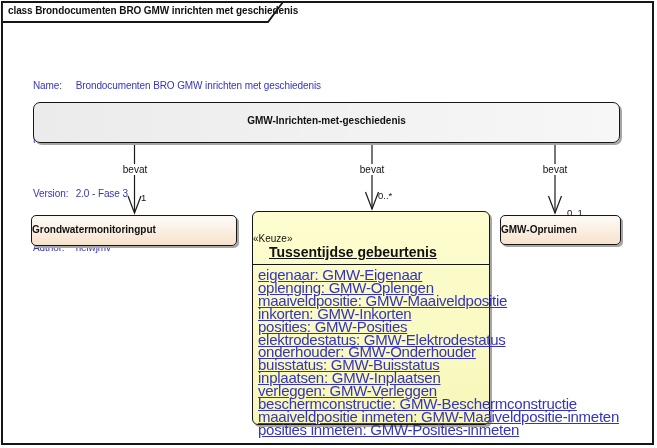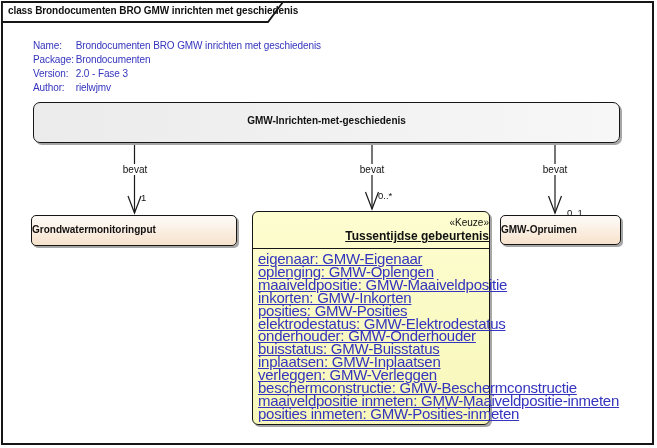--- a/index.html
+++ b/index.html
@@ -9,21 +9,21 @@
   .overlay { position:absolute; left:0; top:0; width:657px; height:448px; }
 
   .tab-title {
     position:absolute; left:8px; top:5px; width:270px;
     font-size:10px; font-weight:bold; color:#111; letter-spacing:-0.1px; white-space:nowrap;
   }
 
   .meta { position:absolute; left:33px; top:39px; font-size:10px; line-height:14px;
           color:#3434be; letter-spacing:-0.1px; }
   .meta-row { white-space:nowrap; }
-  .meta-label { display:inline-block; width:40px; }
+  .meta-label { display:inline-block; width:40px;margin-top:40px; }
 
   .uml-box {
     position:absolute; border:1.4px solid #161616;
     box-shadow:2px 2px 0 #a6a6a6;
   }
   .main-class {
     left:33px; top:102px; width:587px; height:41px; border-radius:7px;
     background:linear-gradient(to right,#ebebeb,#f7f7f7);
     text-align:center; line-height:35px; font-size:10px; font-weight:bold; color:#111;
   }
@@ -32,25 +32,25 @@
     background:linear-gradient(to bottom,#fdf8f3 15%,#f7e2cb);
     text-align:left; line-height:27px; font-size:10px; font-weight:bold; color:#111;
   }
   .left-class  { left:31px;  top:215px; width:206px; height:31px; }
   .right-class { left:500px; top:215px; width:121px; height:30px; }
 
   .choice-box {
     left:252px; top:211px; width:238px; height:214px; border-radius:6px;
     background:linear-gradient(to bottom,#fdfdd0,#f7f7ba);
   }
-  .choice-header { text-align:right; padding-top:4px; padding-bottom:4px;
-                   border-bottom:1.2px solid #161616; }
+  .choice-header { text-align:left; padding-top:4px; padding-bottom:4px;
+                   border-bottom:1.2px solid #161616;margin-top:16px; }
   .stereotype { font-size:10px; color:#111; line-height:13px; }
-  .choice-name { font-size:12px; font-weight:bold; text-decoration:underline;
-                 color:#111; line-height:15px; }
+  .choice-name { font-size:14px; font-weight:bold; text-decoration:underline;
+                 color:#111; line-height:15px;padding-left:16px; }
   .attr-list { padding:4px 2px 0 5px; }
   .attr-row { font-size:15px; line-height:12.9px; color:#3434be;
               letter-spacing:-0.25px; white-space:nowrap;text-decoration:underline; }
 
   .conn-label {
     position:absolute; transform:translateX(-50%);
     background:#ffffff; padding:0 3px; font-size:10px; color:#111;
   }
   .mult { position:absolute; font-size:9.5px; color:#111; }
   .mult-1 { left:141px; top:192px; }

